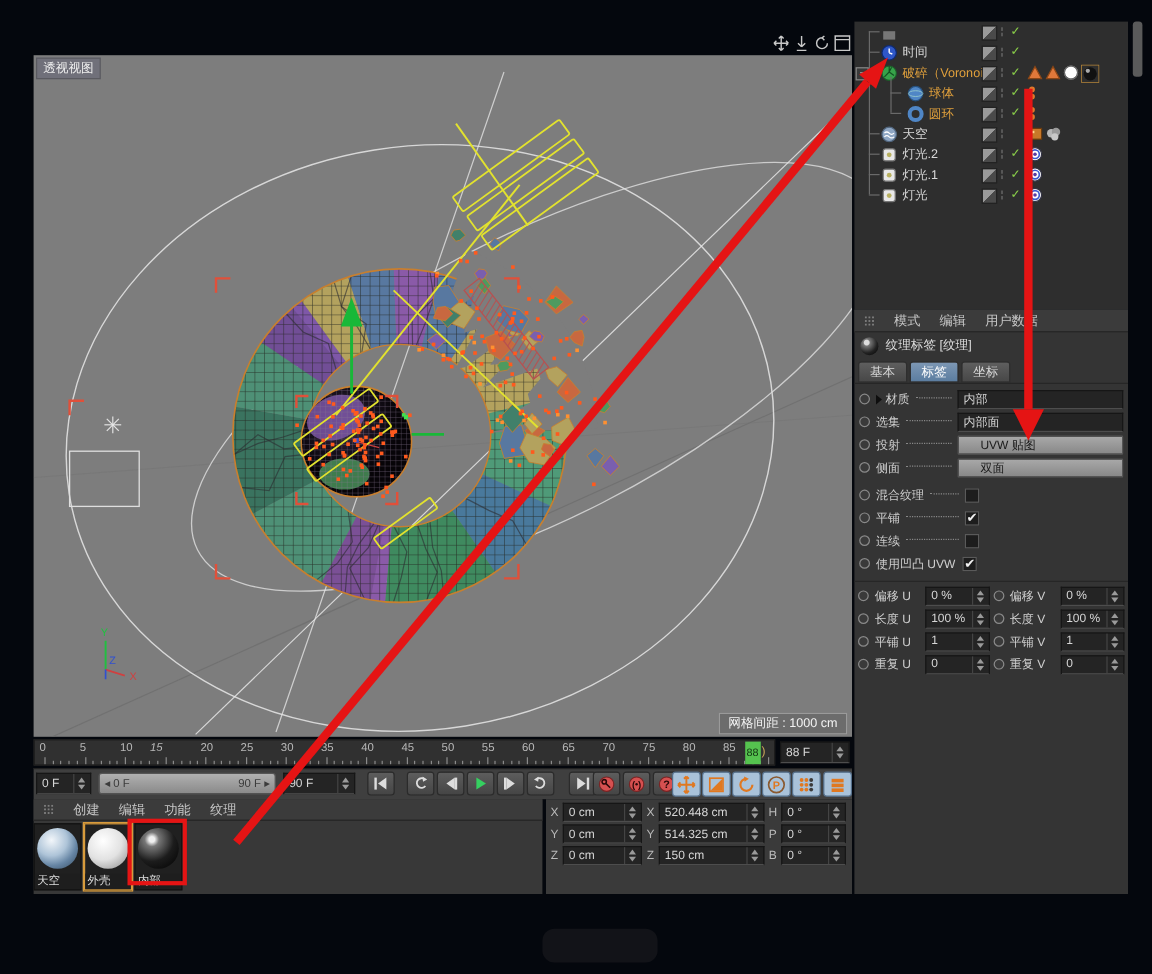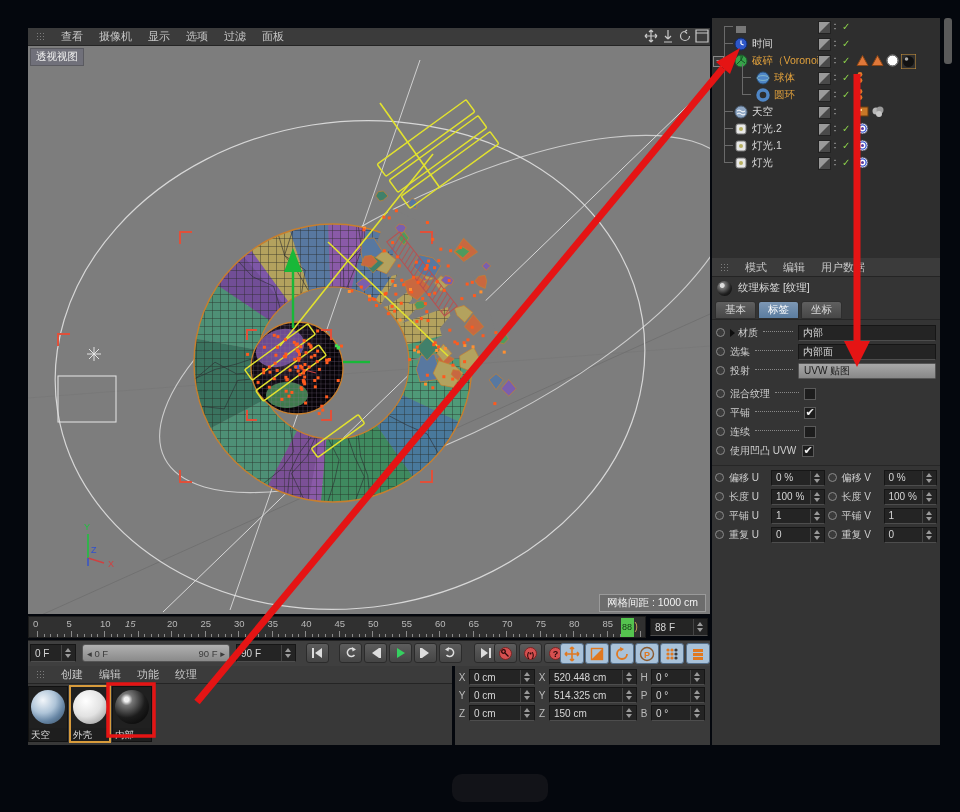--- a/index.html
+++ b/index.html
@@ -10,21 +10,21 @@
   
   .mbar{display:flex;align-items:center;gap:16px;background:#3b3b3b;color:#c6c6c6;
         font-size:11px;padding:0 8px;border-bottom:1px solid #242424;}
   .mbar .mi{cursor:default;}
   .handle{width:9px;height:9px;flex:0 0 9px;background-image:radial-gradient(#7d7d7d 34%,transparent 36%);
           background-size:3px 3px;}
   
   .field{background:#242424;border:1px solid #161616;border-bottom-color:#4d4d4d;
          color:#d6d6d6;font-size:10px;display:flex;align-items:center;padding:0 4px;height:16px;box-sizing:border-box;}
   .drop{background:linear-gradient(#a8a8a8,#888);border:1px solid #555;color:#1b1b1b;
-        font-size:10px;display:flex;align-items:flex-start;padding:0 5px;height:16px;box-sizing:border-box;border-radius:1px;}
+        font-size:10px;display:flex;align-items:flex-start;padding:0 18px;height:16px;box-sizing:border-box;border-radius:1px;}
   .stepper{margin-left:auto;display:flex;flex-direction:column;align-items:center;gap:2px;
            border-left:1px solid #444;padding-left:3px;height:100%;justify-content:center;}
   .stepper i{display:block;width:0;height:0;border-left:3px solid transparent;border-right:3px solid transparent;}
   .stepper .up{border-bottom:4px solid #9a9a9a;}
   .stepper .dn{border-top:4px solid #9a9a9a;}
   
   .tbtn{width:23px;height:20px;background:linear-gradient(#5d5d5d,#454545);border:1px solid #2b2b2b;
         border-radius:3px;display:flex;align-items:center;justify-content:center;box-sizing:border-box;}
   .kbtn{width:24px;height:21px;background:#a9c2d9;border:1px solid #55708c;border-radius:3px;
         display:flex;align-items:center;justify-content:center;box-sizing:border-box;}
@@ -57,29 +57,20 @@
                   background:rgba(30,30,30,.85);padding-left:2px;line-height:13px;}
   .mthumb.selected{border:1px solid #d79b3c;box-shadow:0 0 0 1px #d79b3c;}
   .caxis{font-size:10px;color:#bbb;width:10px;text-align:center;}
   text{font-family:"Liberation Sans","DejaVu Sans",sans-serif;}
 </style>
 </head>
 <body>
 
 <div id="stage">
 
-  <div class="abs mbar" id="vp-menubar" style="left:28px;top:28px;width:682px;height:18px;box-sizing:border-box;">
-    <span class="handle"></span>
-  <span class="mi">查看</span>
-      <span class="mi">摄像机</span>
-      <span class="mi">显示</span>
-      <span class="mi">选项</span>
-      <span class="mi">过滤</span>
-      <span class="mi">面板</span>
-    </div>
 
   <div class="abs" id="vp-nav" style="left:644px;top:29px;width:66px;height:16px;display:flex;gap:3px;z-index:3;">
       <svg width="14" height="14">
         <path d="M7 1V13M1 7H13M7 1L5 3M7 1L9 3M7 13L5 11M7 13L9 11M1 7L3 5M1 7L3 9M13 7L11 5M13 7L11 9" stroke="#c8c8c8" fill="none" stroke-width="1.2"></path>
       </svg>
       <svg width="14" height="14">
         <path d="M7 1V10M7 10L4 7M7 10L10 7M3 13H11" stroke="#c8c8c8" fill="none" stroke-width="1.2"></path>
       </svg>
       <svg width="14" height="14">
         <path d="M11.5 7A4.5 4.5 0 1 1 7 2.5M7 2.5L9 1M7 2.5L9 4.5" stroke="#c8c8c8" fill="none" stroke-width="1.2"></path>
@@ -999,20 +990,28 @@
           </div>
         </div>
         <div class="arow">
           <span class="radio"></span>
           <span>投射</span>
           <span class="leader"></span>
           <div class="drop" style="width: 138px; flex: 0 0 138px;">
             <span>UVW 贴图</span>
           </div>
         </div>
+        <div class="arow">
+          <span class="radio"></span>
+          <span>侧面</span>
+          <span class="leader"></span>
+          <div class="drop" style="width: 138px; flex: 0 0 138px;">
+            <span>双面</span>
+          </div>
+        </div>
       </div>
     <div id="attr-checks" style="padding-top:4px;">
         <div class="arow">
           <span class="radio"></span>
           <span>混合纹理</span>
           <span class="leader"></span>
           <span class="cb" style="margin-right: 120px;"></span>
         </div>
         <div class="arow">
           <span class="radio"></span>

